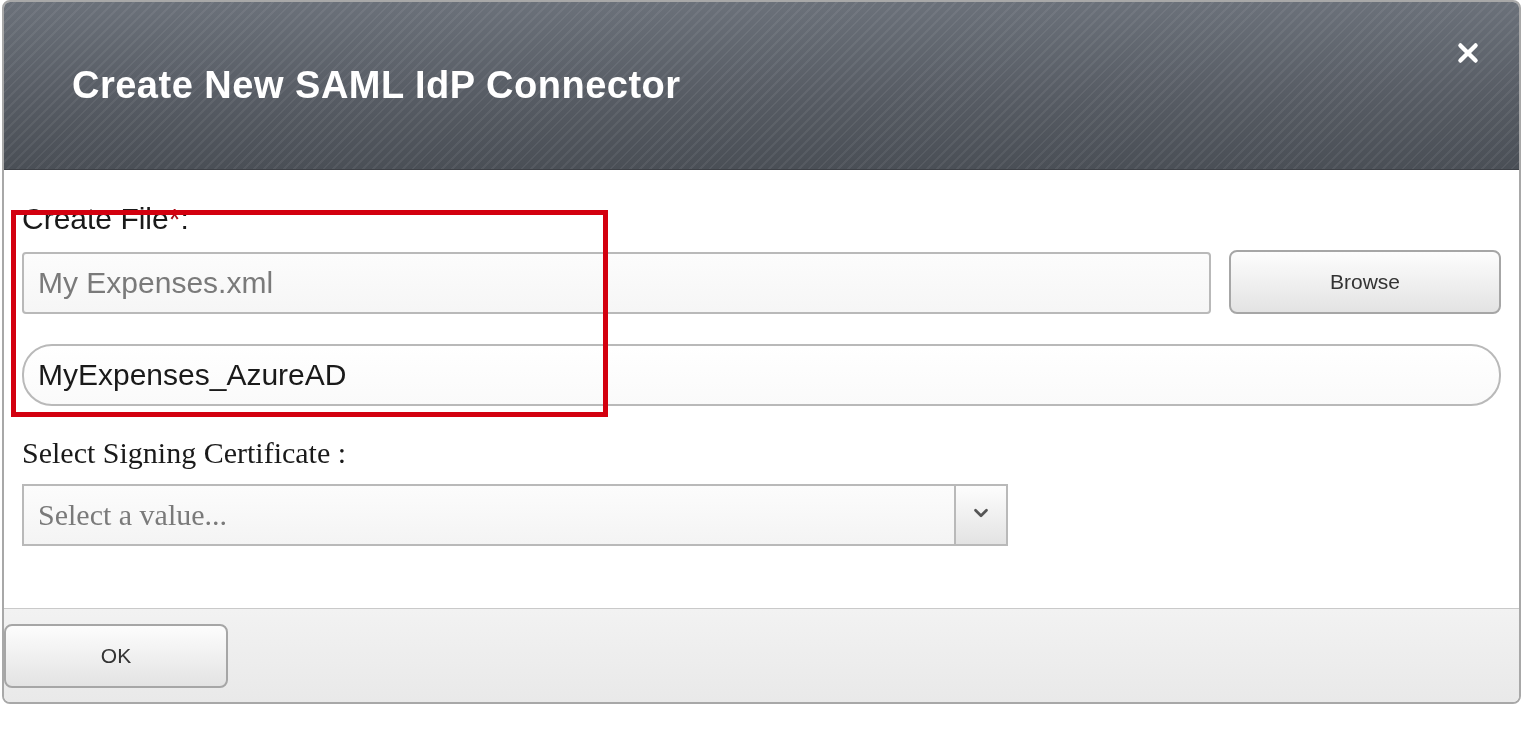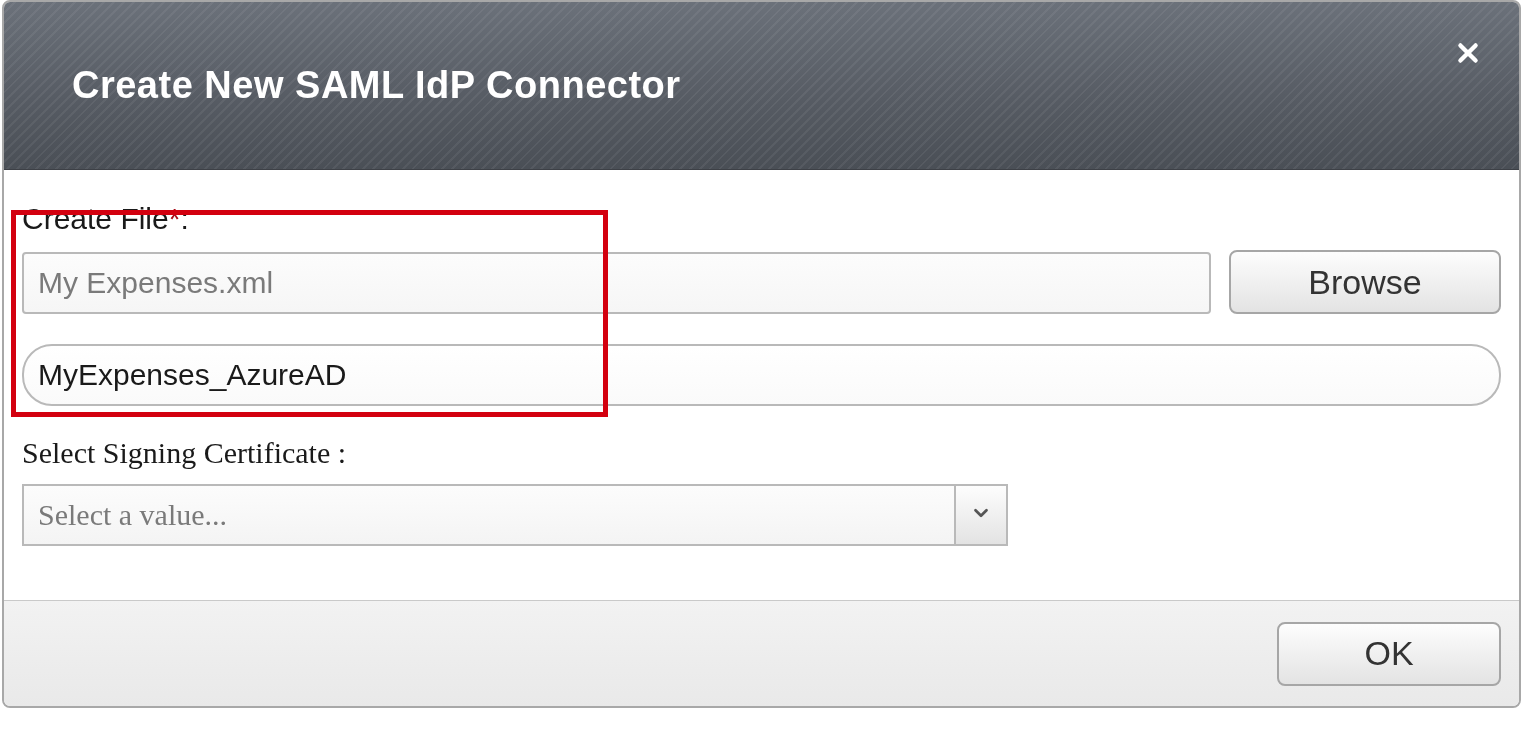--- a/index.html
+++ b/index.html
@@ -83,21 +83,21 @@
     padding: 0 14px;
     box-sizing: border-box;
     outline: none;
   }
   .text-input.dark-text { color: #1a1a1a; background: linear-gradient(to bottom, #ffffff 0%, #fafafa 100%); }
   .btn {
     height: 64px;
     border: 2px solid #a6a6a6;
     border-radius: 8px;
     background: linear-gradient(to bottom, #fdfdfd 0%, #e3e3e3 100%);
-    font-size: 34px;
+    font-size: 21px;
     color: #333;
     padding: 0 25px;
     cursor: pointer;
     box-sizing: border-box;
     display: flex;
     align-items: center;
     justify-content: center;
   }
   .btn-browse { width: 272px; }
   .field-block { margin-bottom: 30px; }
@@ -123,29 +123,30 @@
     width: 50px;
     border-left: 2px solid #b9b9b9;
     background: linear-gradient(to bottom, #fdfdfd 0%, #e3e3e3 100%);
     display: flex;
     align-items: center;
     justify-content: center;
     cursor: pointer;
   }
   .select-caret svg { width: 22px; height: 22px; }
   .dialog-footer {
-    height: 106px;
+    height: 94px;
     background: linear-gradient(to bottom, #f2f2f2 0%, #e9e9e9 100%);
     border-top: 1px solid #c9c9c9;
     display: flex;
-    justify-content: flex-end;
+    justify-content: space-between;
     align-items: center;
     gap: 16px;
     padding-right: 18px;
     box-sizing: border-box;
+    margin-top: 8px;
   }
   .btn-footer { width: 224px; }
   .highlight-box {
     position: absolute;
     border: 5px solid #d3000f;
     background: transparent;
     pointer-events: none;
     box-sizing: border-box;
   }
 </style>

